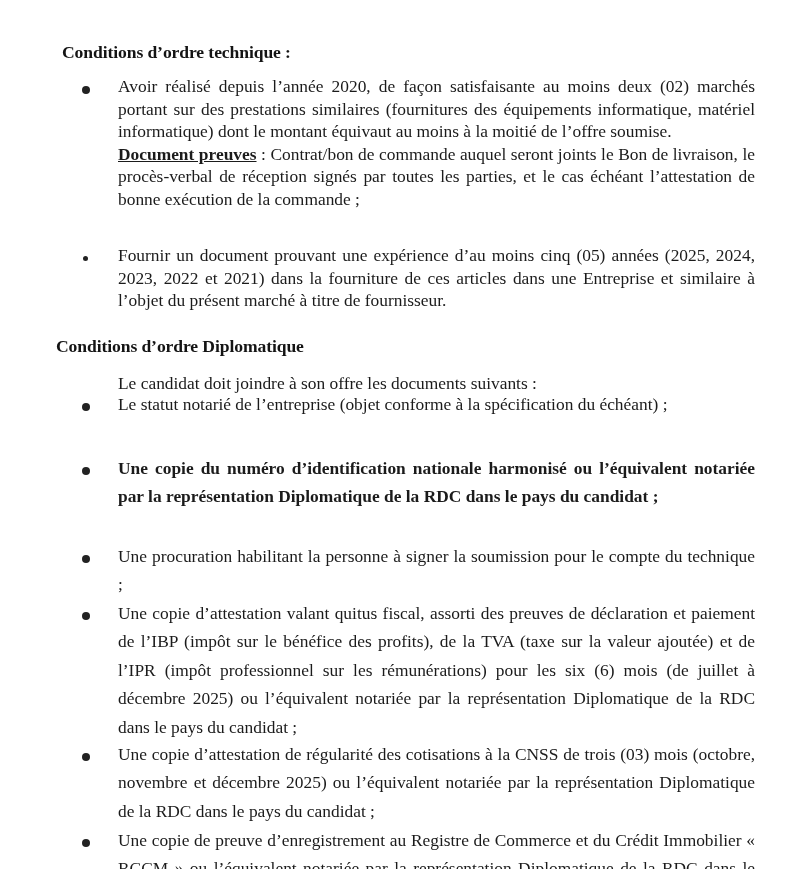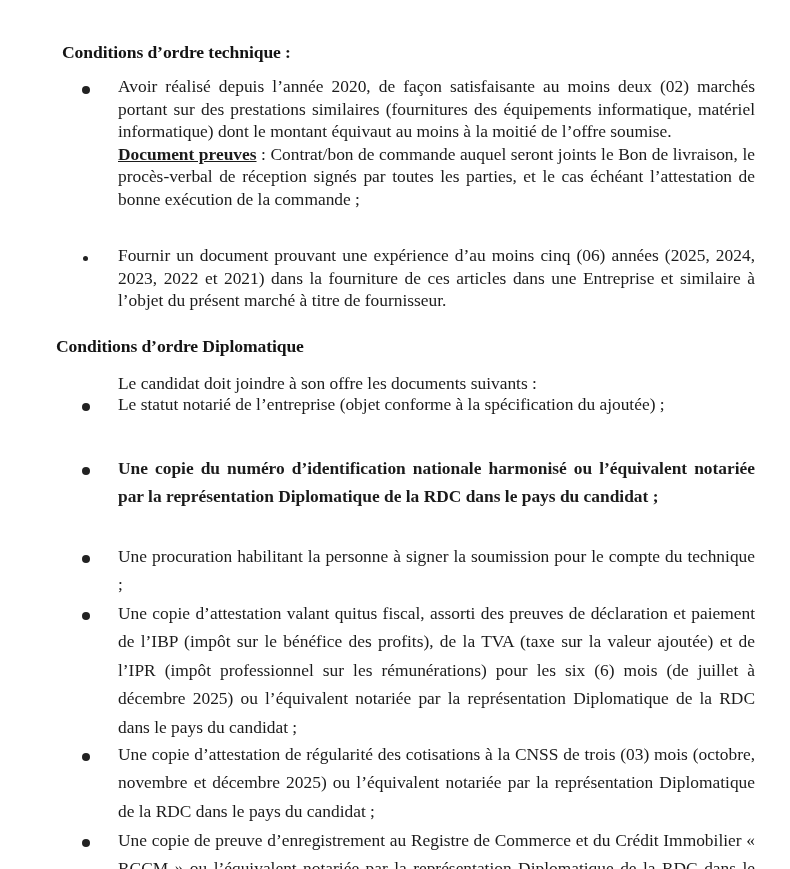--- a/index.html
+++ b/index.html
@@ -72,30 +72,30 @@
   <div class="heading" style="left:50px; top:6px;">Conditions d’ordre technique :</div>
 
   <span class="bullet" style="top:51px;"></span>
   <div class="item" style="top:40px;">
     <span>Avoir réalisé depuis l’année 2020, de façon satisfaisante au moins deux (02) marchés portant sur des prestations similaires (fournitures des équipements informatique, matériel informatique) dont le montant équivaut au moins à la moitié de l’offre soumise.</span><br>
     <span class="doc-label">Document preuves</span><span> : Contrat/bon de commande auquel seront joints le Bon de livraison, le procès-verbal de réception signés par toutes les parties, et le cas échéant l’attestation de bonne exécution de la commande ;</span>
   </div>
 
   <span class="bullet small" style="top:221px;"></span>
   <div class="item" style="top:209px;">
-    <span>Fournir un document prouvant une expérience d’au moins cinq (06) années (2025, 2024, 2023, 2022 et 2021) dans la fourniture de ces articles dans une Entreprise et similaire à l’objet du présent marché à titre de fournisseur.</span>
+    <span>Fournir un document prouvant une expérience d’au moins cinq (05) années (2025, 2024, 2023, 2022 et 2021) dans la fourniture de ces articles dans une Entreprise et similaire à l’objet du présent marché à titre de fournisseur.</span>
   </div>
 
   <div class="heading" style="left:44px; top:300px;">Conditions d’ordre Diplomatique</div>
 
   <div class="intro" style="top:337px;">Le candidat doit joindre à son offre les documents suivants :</div>
 
   <span class="bullet" style="top:368px;"></span>
   <div class="item loose" style="top:355px;">
-    <span>Le statut notarié de l’entreprise (objet conforme à la spécification du ajoutée) ;</span>
+    <span>Le statut notarié de l’entreprise (objet conforme à la spécification du échéant) ;</span>
   </div>
 
   <span class="bullet" style="top:432px;"></span>
   <div class="item loose" style="top:419px;font-weight:bold;">
     <span>Une copie du numéro d’identification nationale harmonisé ou l’équivalent notariée par la représentation Diplomatique de la RDC dans le pays du candidat ;</span>
   </div>
 
   <span class="bullet" style="top:520px;"></span>
   <div class="item loose" style="top:507px;">
     <span>Une procuration habilitant la personne à signer la soumission pour le compte du technique ;</span>

